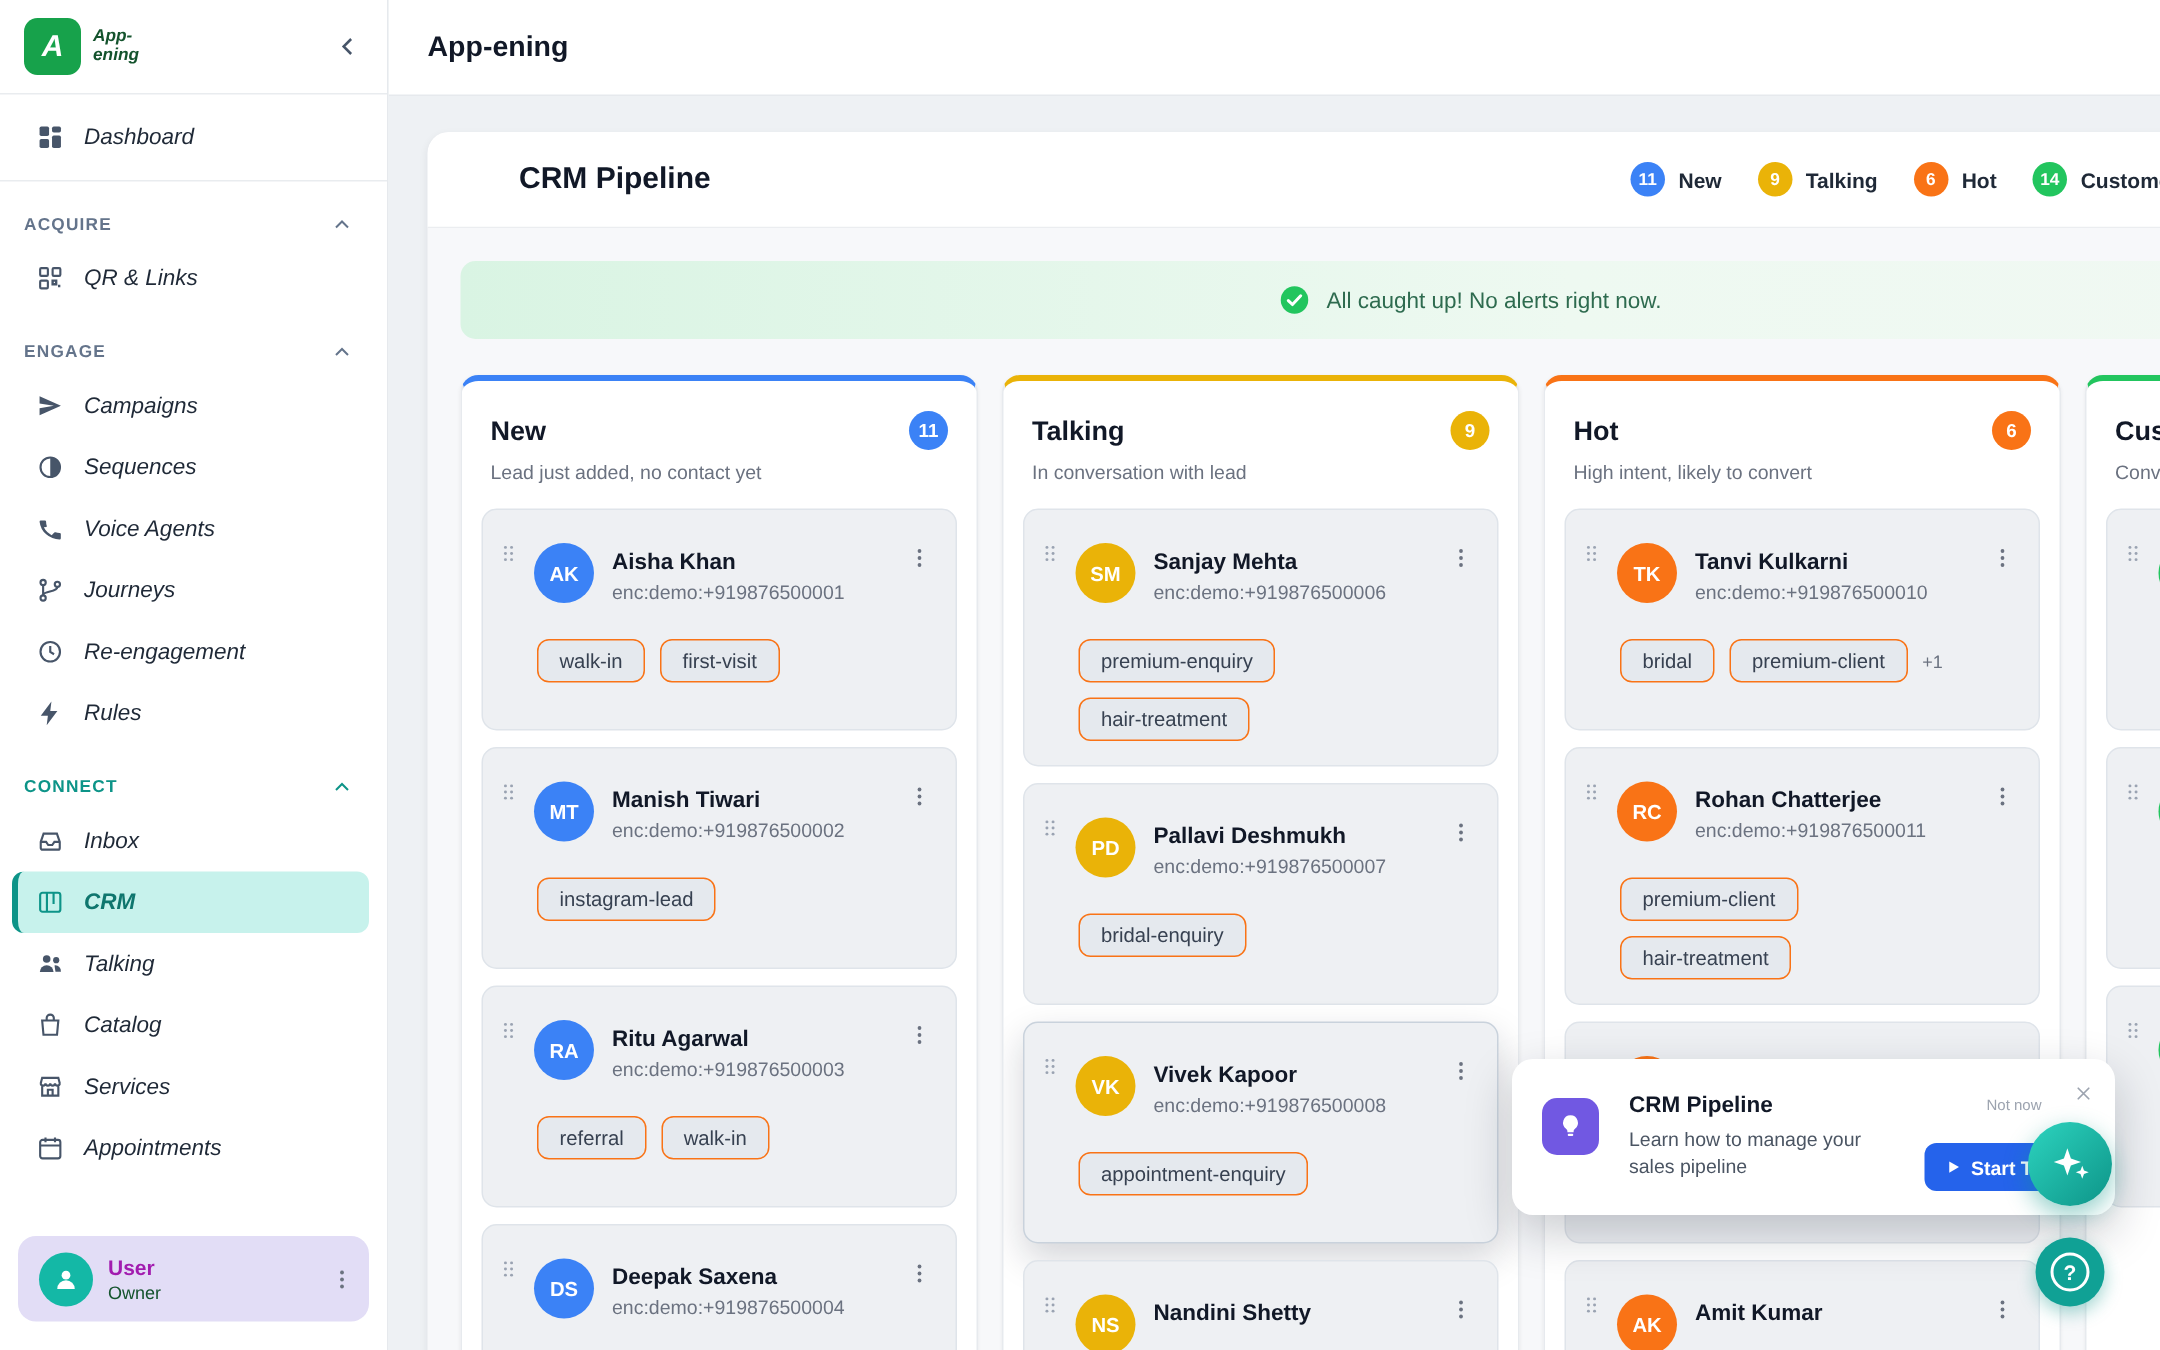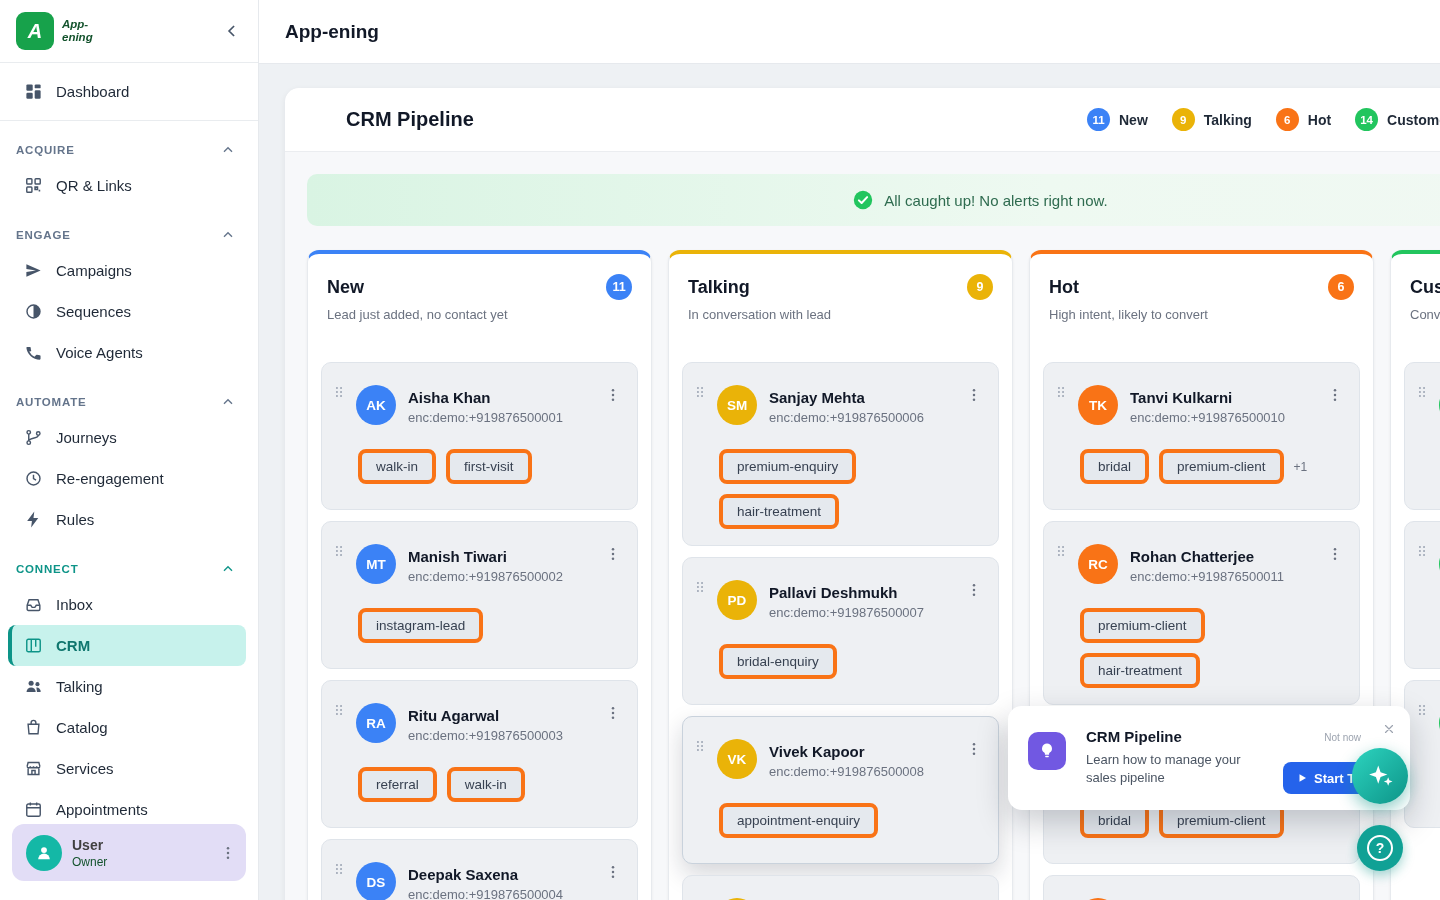--- a/index.html
+++ b/index.html
@@ -10,31 +10,31 @@
   .app { display:flex; height:100%; }
 
   
   .sidebar { width:259px; flex:none; background:#fff; border-right:1px solid #e6e9ed; position:relative; }
   .side-head { height:63px; border-bottom:1px solid #e9ecef; display:flex; align-items:center; justify-content:space-between; padding:0 16px; }
   .logo { display:flex; align-items:center; gap:8px; }
   .logo-mark { width:38px; height:38px; border-radius:9px; background:#17a24b; color:#fff; display:flex; align-items:center; justify-content:center; font-weight:800; font-size:20px; font-style:italic; }
   .logo-text { font-size:11.5px; font-weight:800; font-style:italic; line-height:1.1; color:#14532d; width:40px; word-break:break-word; }
   .collapse-btn { color:#475569; cursor:pointer; }
   .nav { padding-top:8px; }
-  .nav-item { height:41px; display:flex; align-items:center; padding:0 16px 0 24px; gap:13px; font-size:15px; font-weight:500; color:#1f2937; cursor:pointer; }
+  .nav-item { height:41px; display:flex; align-items:center; padding:0 16px 0 24px; gap:13px; font-size:15px; font-weight:500; color:#1f2937; cursor:pointer;font-style:italic; }
   .nav-item svg { color:#475569; flex:none; }
   .nav-item.active { background:#c7f2ec; margin:0 12px 0 8px; border-left:4px solid #0d9488; border-radius:8px; padding-left:12px; color:#0f766e; font-weight:700; }
   .nav-item.active svg { color:#0d9488; }
   .divider { border-bottom:1px solid #e9ecef; margin:8px 0; }
   .section-title { display:flex; align-items:center; justify-content:space-between; margin-top:14px; height:30px; padding:0 22px 0 16px; font-size:11.5px; font-weight:700; letter-spacing:.07em; color:#64748b; }
   .section-title.accent { color:#0d9488; }
   .section-title svg { color:currentColor; }
   .user-card { position:absolute; left:12px; bottom:19px; width:234px; height:57px; background:#e2ddf6; border-radius:12px; display:flex; align-items:center; gap:10px; padding:0 10px 0 14px; cursor:pointer; }
   .user-avatar { width:36px; height:36px; border-radius:50%; background:#14b8a6; color:#fff; display:flex; align-items:center; justify-content:center; flex:none; }
-  .user-name { font-size:14px; font-weight:700; color:#404040; }
+  .user-name { font-size:14px; font-weight:700; color:#a21caf; }
   .user-role { font-size:12px; color:#14532d; margin-top:2px; }
   .user-kebab { margin-left:auto; color:#6b7280; cursor:pointer; }
 
   
   .main { flex:1; min-width:0; display:flex; flex-direction:column; }
   .topbar { height:64px; flex:none; background:#fff; border-bottom:1px solid #e6e9ed; display:flex; align-items:center; padding-left:26px; }
   .topbar-title { font-size:19px; font-weight:700; }
   .content { flex:1; padding:24px 0 0 26px; overflow:hidden; position:relative; }
 
   .panel { width:1390px; height:1000px; background:#f7f8fa; border-radius:14px; box-shadow:0 2px 6px rgba(16,24,40,.07); display:flex; flex-direction:column; overflow:hidden; }
@@ -47,34 +47,34 @@
 
   .panel-body { flex:1; padding:22px; }
   .alert { height:52px; border-radius:10px; background:linear-gradient(90deg,#d9f4e3,#eef9f1 55%,#f1f8f3); display:flex; align-items:center; justify-content:center; gap:10px; margin-bottom:24px; font-size:15px; font-weight:500; color:#2e6b4f; }
 
   .board { display:flex; gap:16px; align-items:flex-start; }
   .col { width:345px; flex:none; background:#fff; border:1px solid #e7eaee; border-top:4px solid var(--accent); border-radius:12px; box-shadow:0 1px 3px rgba(16,24,40,.06); height:700px; overflow:hidden; }
   .col-head { padding:20px 19px 0; }
   .col-title-row { display:flex; justify-content:space-between; align-items:center; height:26px; }
   .col-title { font-size:18px; font-weight:700; white-space:nowrap; }
   .col-count { width:26px; height:26px; border-radius:50%; background:var(--accent); color:#fff; font-size:12.5px; font-weight:700; display:flex; align-items:center; justify-content:center; flex:none; }
-  .col-sub { font-size:13px; color:#6b7280; margin-top:7px; padding-bottom:40px; white-space:nowrap; }
+  .col-sub { font-size:13px; color:#6b7280; margin-top:7px; padding-bottom:17px; white-space:nowrap; }
   .cards { padding:0 13px 13px; display:flex; flex-direction:column; gap:11px; }
   .card { background:#eef0f3; border:1px solid #dfe4ea; border-radius:10px; padding:16px; min-height:148px; position:relative; }
   .card.elevated { box-shadow:0 10px 24px rgba(15,23,42,.18); border-color:#c9d2dc; }
   .card-row { display:flex; align-items:flex-start; min-height:56px; }
   .grip { color:#9aa3b2; margin:2px 10px 0 -6px; flex:none; cursor:grab; }
   .avatar { width:40px; height:40px; border-radius:50%; color:#fff; font-weight:700; font-size:13.5px; display:flex; align-items:center; justify-content:center; flex:none; margin-top:6px; }
   .av-blue { background:#3b82f6; } .av-amber { background:#eab308;text-align:right; } .av-orange { background:#f97316; } .av-green { background:#22c55e; }
   .card-meta { margin:10px 0 0 12px; flex:1; min-width:0; }
   .card-name { font-size:15px; font-weight:700; color:#111827; white-space:nowrap; }
   .card-contact { font-size:13px; color:#6b7280; margin-top:4px; white-space:nowrap; }
   .kebab { color:#6b7280; margin-top:8px; flex:none; cursor:pointer; }
   .tags { display:flex; flex-wrap:wrap; gap:10px; align-items:center; margin:14px 24px 0 20px; }
-  .tag { background:#e5e9ee; border:4px solid #f97316; border-radius:8px; padding:6px 14px; font-size:13.5px; color:#374151; white-space:nowrap; }
+  .tag { background:#e5e9ee; border:1px solid #f97316; border-radius:8px; padding:6px 14px; font-size:13.5px; color:#374151; white-space:nowrap; }
   .tag-extra { font-size:12px; color:#6b7280; }
 
   
   .toast { position:fixed; left:1008px; top:706px; width:402px; height:104px; background:#fff; border-radius:14px; box-shadow:0 12px 32px rgba(15,23,42,.22); z-index:50; }
   .toast-icon { position:absolute; left:20px; top:26px; width:38px; height:38px; border-radius:10px; background:#7158e2; color:#fff; display:flex; align-items:center; justify-content:center; }
   .toast-title { position:absolute; left:78px; top:22px; font-size:15px; font-weight:700; }
   .toast-dismiss { position:absolute; right:49px; top:26px; font-size:10px; color:#9ca3af; cursor:pointer; }
   .toast-body { position:absolute; left:78px; top:45px; width:185px; font-size:13px; color:#4b5563; line-height:1.35; }
   .toast-cta { position:absolute; left:275px; top:56px; height:32px; background:#2563eb; color:#fff; border:none; border-radius:8px; font-size:13px; font-weight:600; font-family:inherit; display:inline-flex; align-items:center; gap:6px; padding:0 13px; cursor:pointer; }
   .toast-close { position:absolute; right:14px; top:16px; color:#9ca3af; cursor:pointer; }
@@ -244,26 +244,20 @@
           </svg>
         <span>Sequences</span>
       </div>
       <div class="nav-item">
         <svg width="19" height="19">
             <use href="#i-phone"></use>
           </svg>
         <span>Voice Agents</span>
       </div>
 
-      <div class="section-title">
-        <span>AUTOMATE</span>
-        <svg width="16" height="16">
-            <use href="#i-chev-up"></use>
-          </svg>
-      </div>
       <div class="nav-item">
         <svg width="19" height="19">
             <use href="#i-branch"></use>
           </svg>
         <span>Journeys</span>
       </div>
       <div class="nav-item">
         <svg width="19" height="19">
             <use href="#i-clock"></use>
           </svg>

